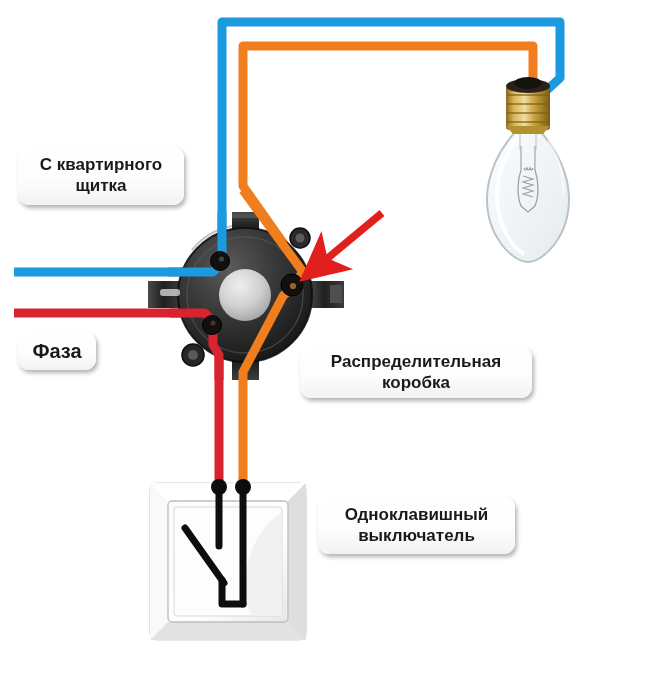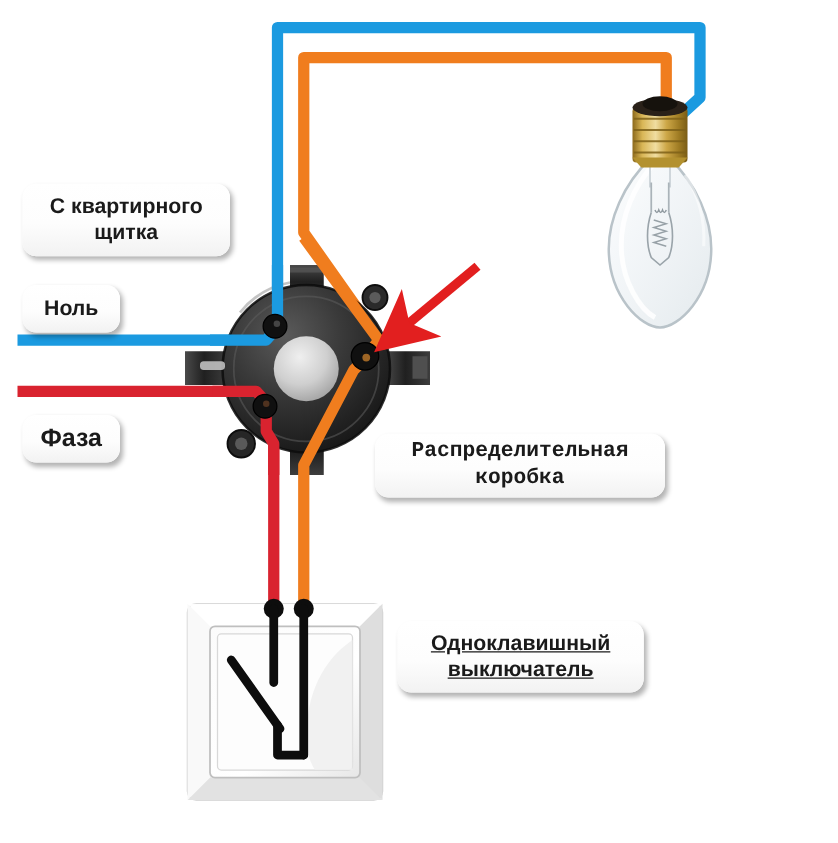--- a/index.html
+++ b/index.html
@@ -61,27 +61,25 @@
   }
   #callout-joints {
     left: 307px; top: 92px;
     width: 139px; height: 106px;
     font-size: 16px;
   }
   #callout-junction-box {
     left: 300px; top: 347px;
     width: 232px; height: 51px;
     font-size: 17px;
-    font-family: Liberation Mono, monospace;
   }
   #callout-switch {
     left: 318px; top: 497px;
     width: 197px; height: 57px;
     font-size: 17px;
-    text-decoration: underline;
   }
 </style>
 </head>
 <body>
 
 <div id="diagram-root">
 
   <svg id="wiring-svg" viewBox="0 0 670 674">
     <defs>
       <radialGradient id="boxBody" cx="38%" cy="30%" r="78%">
@@ -223,21 +221,20 @@
       <circle cx="243" cy="487" r="8" fill="#0d0d0d"></circle>
       <path d="M219,487 L219,546" stroke="#0d0d0d" stroke-width="7" fill="none" stroke-linecap="round"></path>
       <path d="M243,487 L243,604" stroke="#0d0d0d" stroke-width="7" fill="none" stroke-linecap="round"></path>
       <path d="M243,604 L222,604 L222,580" stroke="#0d0d0d" stroke-width="7" fill="none" stroke-linejoin="round" stroke-linecap="round"></path>
       <path d="M185,528 L224,583" stroke="#0d0d0d" stroke-width="7" fill="none" stroke-linecap="round"></path>
     </g>
   </svg>
 
   <div class="callout" id="callout-panel">С квартирного щитка</div>
 
-  <div class="callout" id="callout-neutral">Ноль</div>
 
   <div class="callout" id="callout-phase">Фаза</div>
 
 
   <div class="callout" id="callout-junction-box">Распределительная
 коробка</div>
 
   <div class="callout" id="callout-switch">Одноклавишный
 выключатель</div>
 

